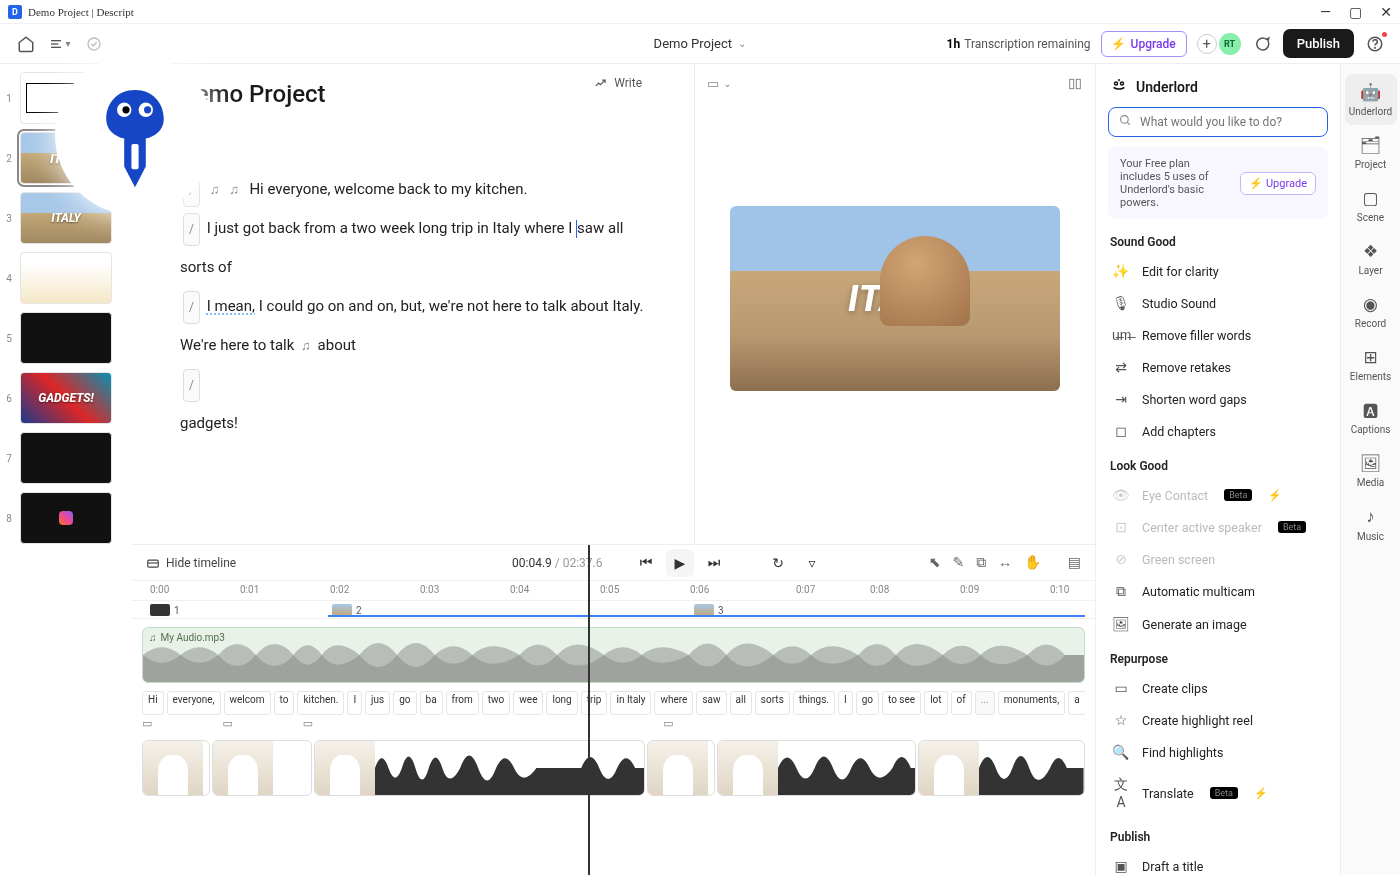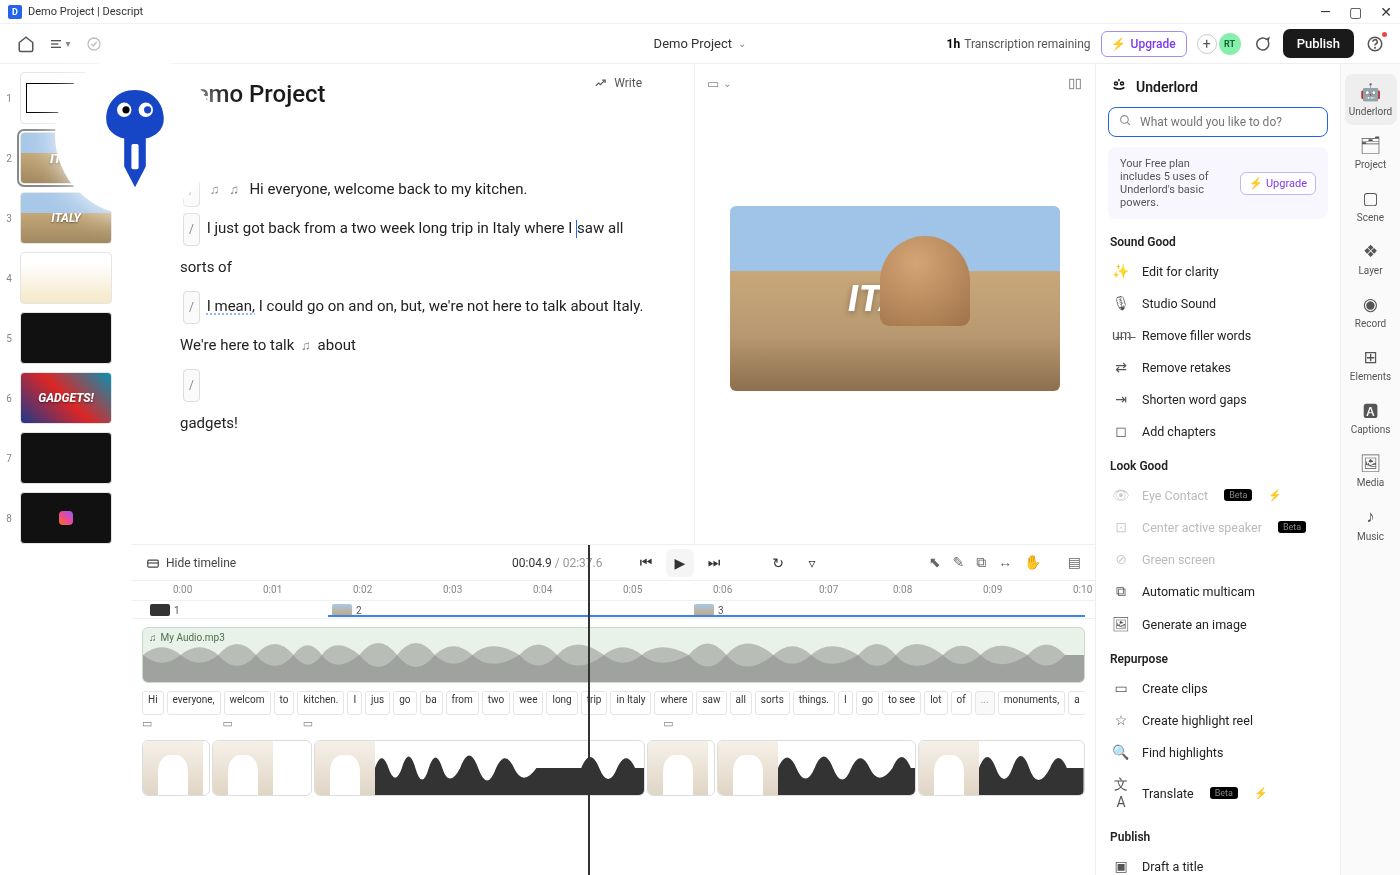--- a/index.html
+++ b/index.html
@@ -1,21 +1,21 @@
 <!DOCTYPE html>
 <html><head>
 <meta charset="utf-8">
 <style>
 * { box-sizing: border-box; margin: 0; padding: 0; font-family: -apple-system, BlinkMacSystemFont, "Segoe UI", Roboto, sans-serif; }
 body { width: 1400px; height: 875px; background: #fff; overflow: hidden; font-size: 13px; color: #1a1a1a; }
 
 
 .titlebar { height: 24px; background: #fff; display: flex; align-items: center; padding: 0 8px; border-bottom: 1px solid #f0f0f0; }
 .titlebar .app-icon { width: 14px; height: 14px; background: #2563eb; border-radius: 2px; margin-right: 6px; display: inline-flex; align-items: center; justify-content: center; color: #fff; font-size: 9px; font-weight: bold; }
-.titlebar .title { font-size: 11px; color: #333; }
+.titlebar .title { font-size: 11px; color: #333; font-family: Liberation Serif, serif; }
 .titlebar .wincontrols { margin-left: auto; display: flex; gap: 18px; font-size: 14px; color: #333; }
 .titlebar .wincontrols span { cursor: pointer; }
 
 
 .toolbar { height: 40px; display: flex; align-items: center; padding: 0 14px; border-bottom: 1px solid #eee; gap: 10px; }
 .tb-icon { width: 24px; height: 24px; display: inline-flex; align-items: center; justify-content: center; color: #555; cursor: pointer; border-radius: 4px; }
 .proj-drop { position: absolute; left: 50%; transform: translateX(-50%); display: flex; align-items: center; gap: 6px; cursor: pointer; font-size: 13px; color: #333; }
 .tb-right { margin-left: auto; display: flex; align-items: center; gap: 10px; }
 .trans-remain { font-size: 12px; color: #555; }
 .trans-remain b { color: #000; margin-right: 4px; text-align: right; }
@@ -75,21 +75,21 @@
 .hide-tl { display: flex; align-items: center; gap: 6px; font-size: 12px; color: #444; cursor: pointer; }
 .tl-time { position: absolute; left: 380px; font-size: 12px; color: #333; }
 .tl-time .dur { color: #999; }
 .tl-playctrl { position: absolute; left: 500px; display: flex; align-items: center; gap: 6px; }
 .tl-playctrl .pb { width: 28px; height: 28px; display: flex; align-items: center; justify-content: center; cursor: pointer; color: #333; font-size: 14px; border-radius: 6px; }
 .tl-playctrl .pb.play { background: #f5f5f5; }
 .tl-tools { margin-left: auto; display: flex; gap: 12px; color: #666; font-size: 14px; }
 .tl-tools span { cursor: pointer; }
 
 .tl-ruler { height: 20px; position: relative; font-size: 10px; color: #888; border-bottom: 1px solid #f0f0f0; }
-.tl-ruler .tick { position: absolute; top: 3px; margin-left: 23px; }
+.tl-ruler .tick { position: absolute; top: 3px; }
 .tl-scenes { height: 18px; position: relative; border-bottom: 1px solid #f0f0f0; }
 .tl-scenes .sc { position: absolute; top: 2px; height: 14px; display: flex; align-items: center; gap: 4px; font-size: 10px; color: #555; }
 .tl-scenes .sc .box { width: 20px; height: 12px; border-radius: 2px; background: #333; }
 .tl-scenes .sc .box.img { background: linear-gradient(#a8c8e8,#c4a878); }
 .tl-scenes .line { position: absolute; top: 14px; left: 196px; right: 10px; height: 1.5px; background: #3b82f6; }
 
 .tl-playhead { position: absolute; left: 456px; top: 0; bottom: 0; width: 1.5px; background: #333; z-index: 20; }
 
 .tl-tracks { flex: 1; overflow: hidden; position: relative; }
 .audio-track { margin: 8px 10px; height: 56px; background: #e8f2e8; border: 1px solid #c5dcc5; border-radius: 6px; position: relative; overflow: hidden; }

